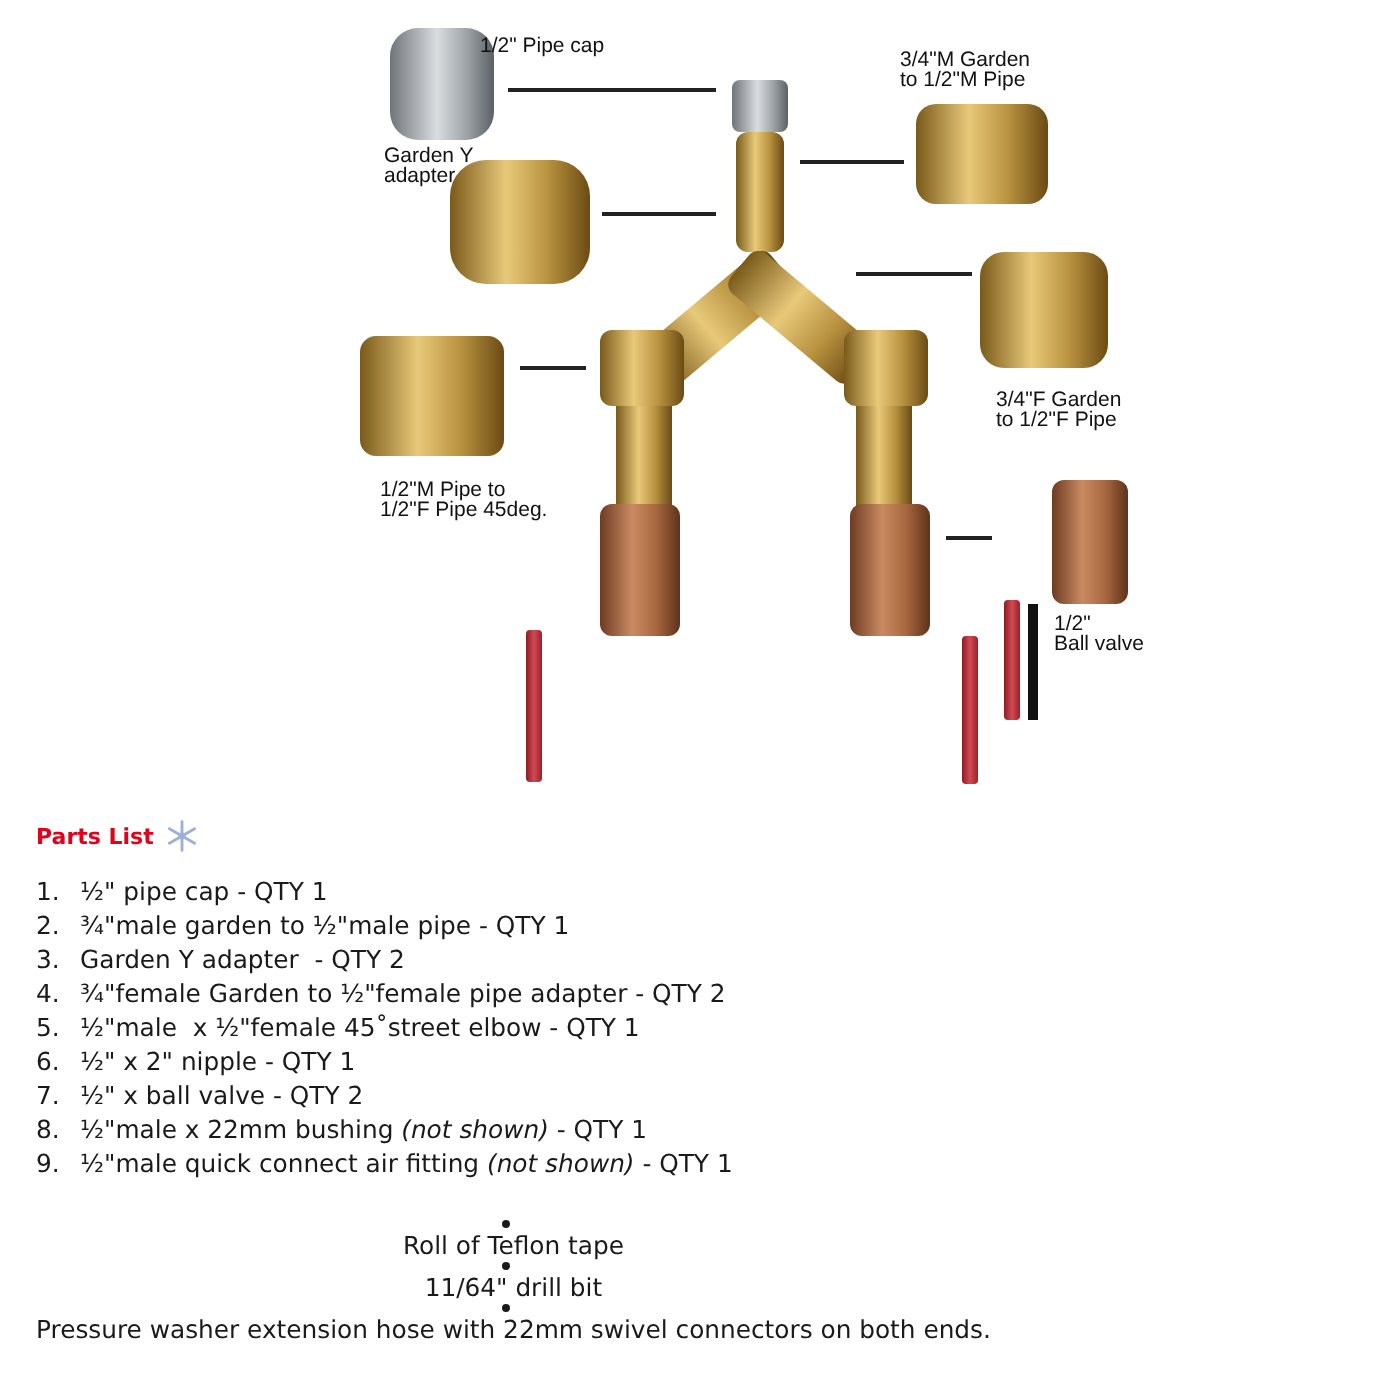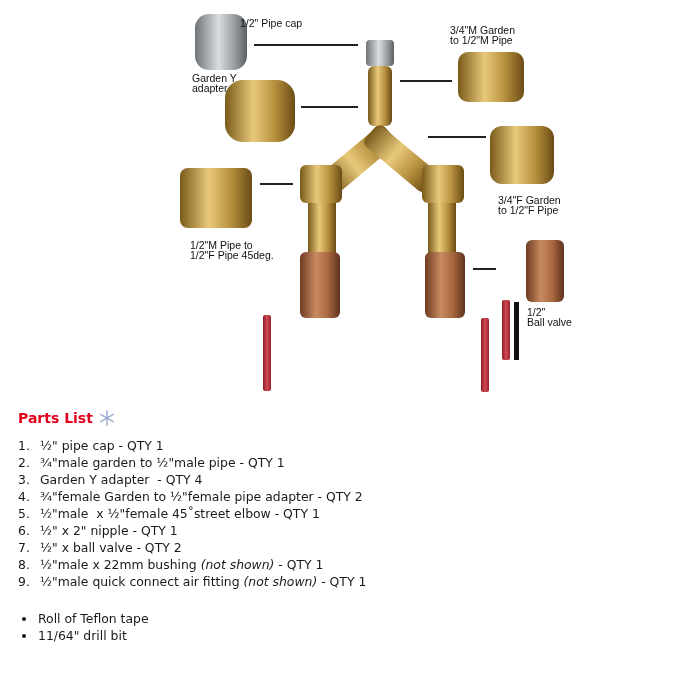--- a/index.html
+++ b/index.html
@@ -12,28 +12,28 @@
     .leader { position: absolute; height: 2px; background: #222; }
 
     
     .brass { background: linear-gradient(90deg,#7a5a1a,#e8c97a 40%,#b8923f 70%,#6b4b14); }
     .bronze { background: linear-gradient(90deg,#6e3c22,#c98a62 40%,#a8673f 70%,#5e321c); }
     .steel { background: linear-gradient(90deg,#6f7478,#d9dde0 45%,#9aa0a4 75%,#5c6064); }
     .redh { background: linear-gradient(90deg,#8e1a22,#d14a55 50%,#9c2029); border-radius: 2px; }
     .abs { position: absolute; }
 
     .section { position: absolute; left: 18px; }
-    .heading { font-family: "DejaVu Sans", sans-serif; font-weight: bold; font-size: 14px;
+    .heading { font-family: "DejaVu Sans", sans-serif; font-weight: bold; font-size: 11px;
                color: #e3001b; display: flex; align-items: center; gap: 5px; height: 20px; }
     .snow { width: 18px; height: 18px; display: inline-block; }
     ol.parts { margin: 0; padding: 0; list-style: none; font-size: 12.4px; line-height: 17px; }
     ol.parts li { display: flex; }
     ol.parts .num { width: 22px; display: inline-block; }
     ul.misc { margin: 0; padding: 0; list-style: none; font-size: 12.4px; line-height: 17px; }
-    ul.misc li { display: flex; align-items: center; }
+    ul.misc li { display: flex; align-items: center; flex-direction: column; }
     ul.misc .dot { width: 4px; height: 4px; border-radius: 50%; background: #1a1a1a;
                    display: inline-block; margin-left: 4px; margin-right: 12px; }
     em { font-style: italic; margin-top: 12px; }
   </style>
 </head>
 <body>
 
 <div class="figure">
 
   <div class="abs steel" style="left:25px;top:14px;width:52px;height:56px;border-radius:14px;"></div>
@@ -97,21 +97,21 @@
     <li>
         <span class="num">1.</span>
         <span>½" pipe cap - QTY 1</span>
       </li>
     <li>
         <span class="num">2.</span>
         <span>¾"male garden to ½"male pipe - QTY 1</span>
       </li>
     <li>
         <span class="num">3.</span>
-        <span style="white-space:pre;">Garden Y adapter  - QTY 4</span>
+        <span style="white-space:pre;">Garden Y adapter  - QTY 2</span>
       </li>
     <li>
         <span class="num">4.</span>
         <span>¾"female Garden to ½"female pipe adapter - QTY 2</span>
       </li>
     <li>
         <span class="num">5.</span>
         <span style="white-space:pre;">½"male  x ½"female 45˚street elbow - QTY 1</span>
       </li>
     <li>
@@ -136,14 +136,18 @@
 <div class="section" style="top:598px;">
   <ul class="misc" style="margin-top:12px;">
     <li>
         <span class="dot"></span>
         <span>Roll of Teflon tape</span>
       </li>
     <li>
         <span class="dot"></span>
         <span>11/64" drill bit</span>
       </li>
+    <li>
+        <span class="dot"></span>
+        <span>Pressure washer extension hose with 22mm swivel connectors on both ends.</span>
+      </li>
   </ul>
 </div>
 
 </body></html>

